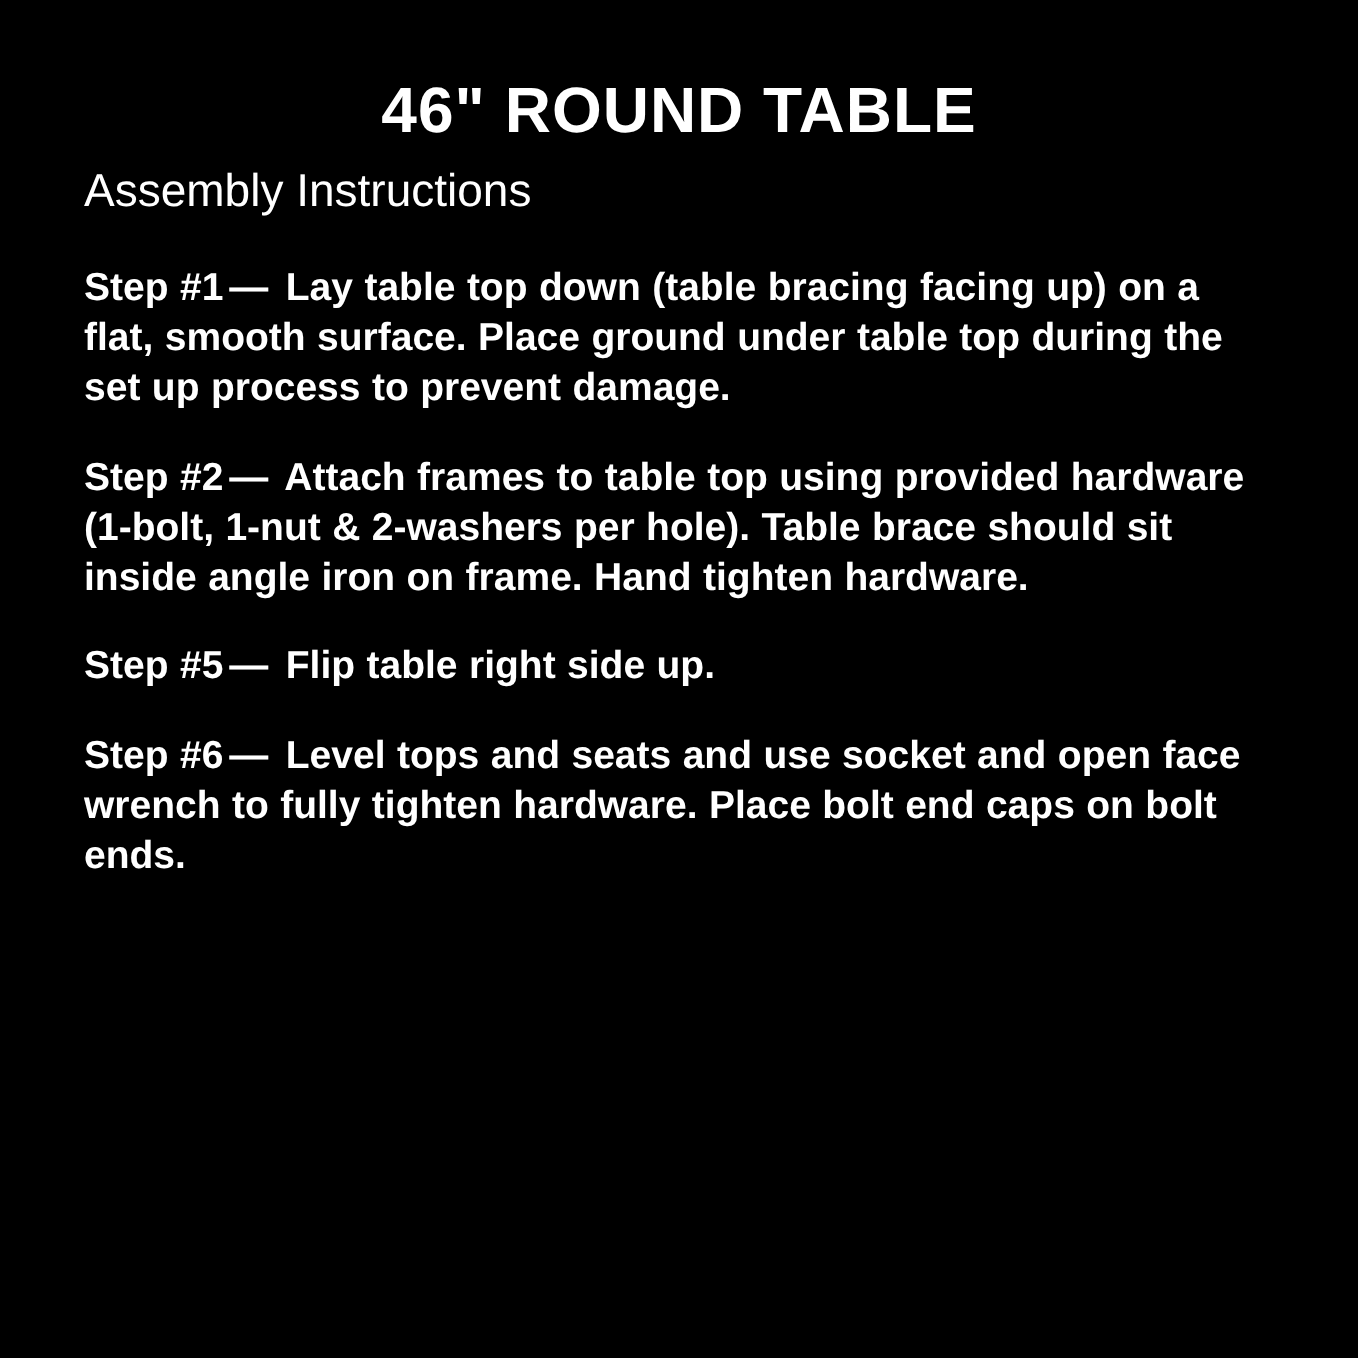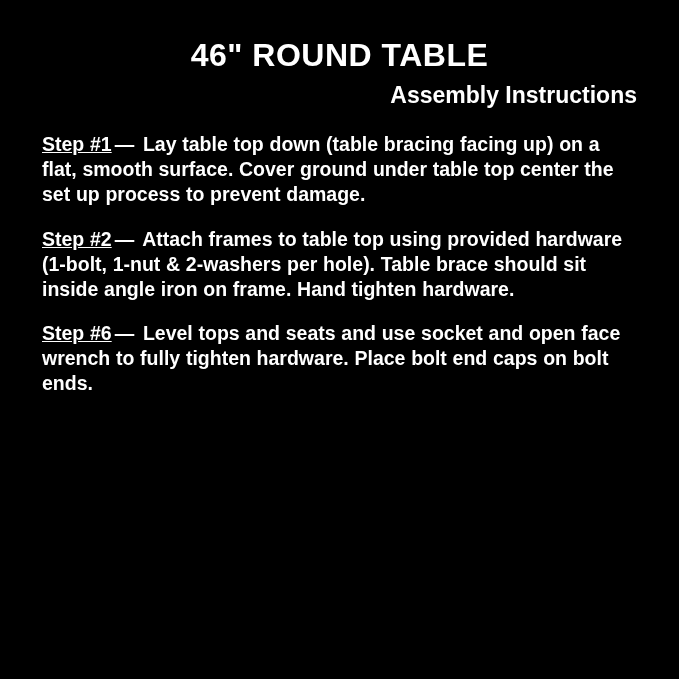--- a/index.html
+++ b/index.html
@@ -25,23 +25,23 @@
   .title {
     text-align: center;
     font-size: 32px;
     font-weight: bold;
     letter-spacing: 0.5px;
     line-height: 1.1;
     margin: 8px 0 0 0;
     color: #ffffff;
   }
   .subtitle {
-    text-align: right;
+    text-align: left;
     font-size: 23px;
-    font-weight: bold;
+    font-weight: normal;
     line-height: 1.1;
     margin: 10px 0 0 0;
     color: #ffffff;
   }
   .steps {
     margin-top: 24px;
   }
   .step {
     font-size: 19.5px;
     font-weight: bold;
@@ -49,48 +49,51 @@
     margin-bottom: 18px;
     color: #ffffff;
     text-align: left;
     word-spacing: 0.3px;
   }
   .step:last-child {
     margin-bottom: 16px;
   }
   .step-label {
     white-space: nowrap;
-    text-decoration: underline;
   }
   .dash {
     padding: 0 3px;
   }
 </style>
 </head>
 <body>
 
 <div class="page">
 
   <h1 class="title">46" ROUND TABLE</h1>
   <h2 class="subtitle">Assembly Instructions</h2>
 
   <div class="steps">
 
     <p class="step">
       <span class="step-label">Step #1</span><span class="dash">—</span>
-      <span>Lay table top down (table bracing facing up) on a flat, smooth surface. Cover ground under table top center the set up process to prevent damage.</span>
+      <span>Lay table top down (table bracing facing up) on a flat, smooth surface. Place ground under table top during the set up process to prevent damage.</span>
     </p>
 
     <p class="step">
       <span class="step-label">Step #2</span><span class="dash">—</span>
       <span>Attach frames to table top using provided hardware (1-bolt, 1-nut &amp; 2-washers per hole). Table brace should sit inside angle iron on frame. Hand tighten hardware.</span>
     </p>
 
 
 
+    <p class="step">
+      <span class="step-label">Step #5</span><span class="dash">—</span>
+      <span>Flip table right side up.</span>
+    </p>
 
     <p class="step">
       <span class="step-label">Step #6</span><span class="dash">—</span>
       <span>Level tops and seats and use socket and open face wrench to fully tighten hardware. Place bolt end caps on bolt ends.</span>
     </p>
 
   </div>
 </div>
 
 </body></html>

